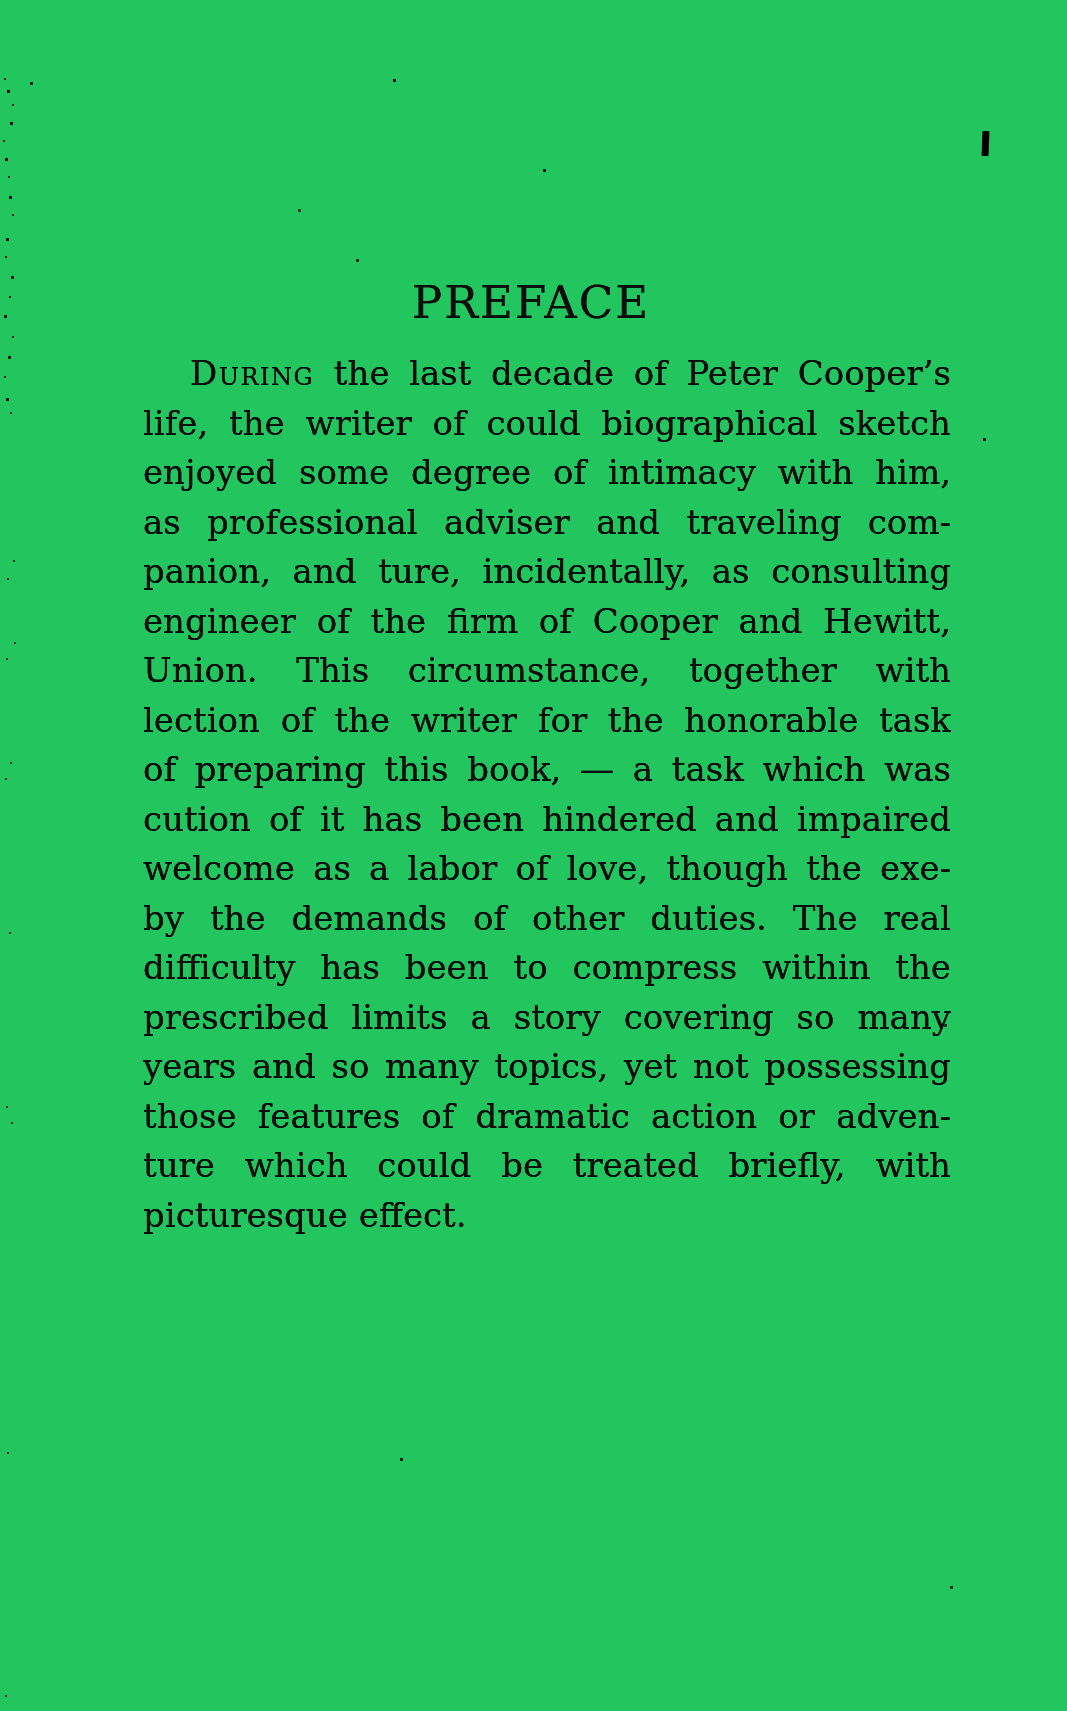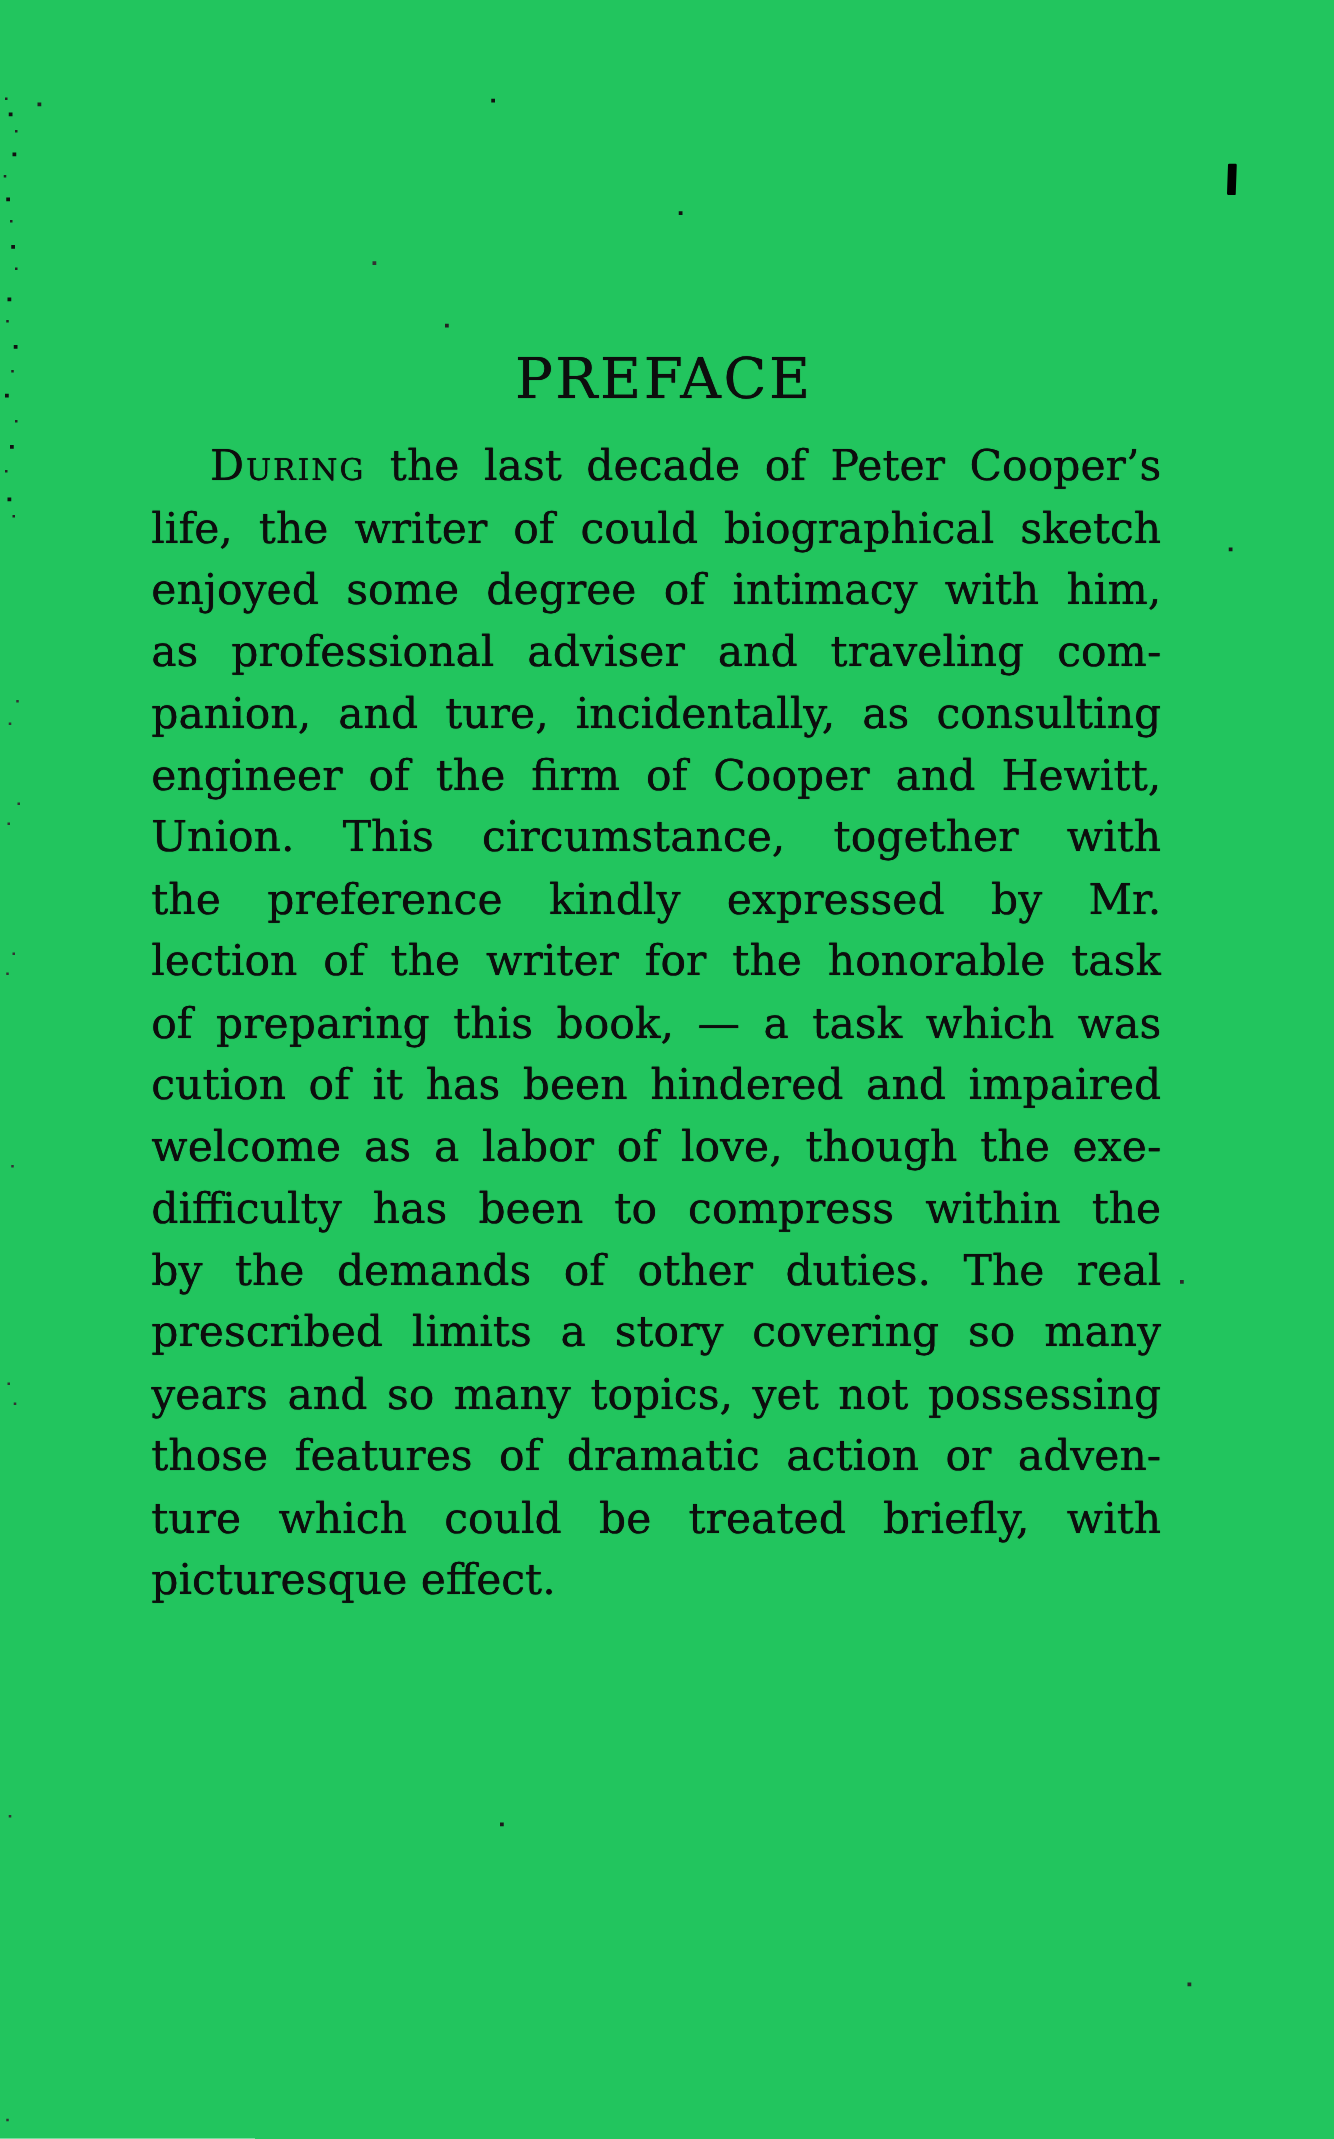--- a/index.html
+++ b/index.html
@@ -25,21 +25,21 @@
     font-size: 45px;
     font-weight: normal;
     letter-spacing: 2px;
     text-align: center;
     line-height: 1;
     text-shadow: 0 0 0.6px #000;
   }
   .paragraph {
     position: absolute;
     top: 349px;
-    left: 121px;
+    left: 143px;
     width: 808px;
     font-size: 34px;
   }
   .line {
     height: 49.5px;
     line-height: 49.5px;
     text-align: justify;
     text-align-last: justify;
     text-shadow: 0 0 0.6px #000;
     overflow: hidden;
@@ -129,27 +129,26 @@
   <h1 class="page-title">PREFACE</h1>
 
   <div class="paragraph">
       <div class="line"><span class="lead-small-caps">During</span> the last decade of Peter Cooper’s</div>
       <div class="line">life, the writer of could biographical sketch</div>
       <div class="line">enjoyed some degree of intimacy with him,</div>
       <div class="line">as professional adviser and traveling com-</div>
       <div class="line">panion, and ture, incidentally, as consulting</div>
       <div class="line">engineer of the firm of Cooper and Hewitt,</div>
       <div class="line">Union.  This circumstance, together with</div>
-      <div class="line">the preference kindly expressed by Mr.</div>
       <div class="line">lection of the writer for the honorable task</div>
       <div class="line">of preparing this book, — a task which was</div>
       <div class="line">cution of it has been hindered and impaired</div>
       <div class="line">welcome as a labor of love, though the exe-</div>
+      <div class="line">by the demands of other duties.  The real</div>
       <div class="line">difficulty has been to compress within the</div>
-      <div class="line">by the demands of other duties.  The real</div>
       <div class="line">prescribed limits a story covering so many</div>
       <div class="line">years and so many topics, yet not possessing</div>
       <div class="line">those features of dramatic action or adven-</div>
       <div class="line">ture which could be treated briefly, with</div>
       <div class="line">picturesque effect.</div>
     </div>
 
   <div class="speckles-large" aria-hidden="true"></div>
   <div class="speckles-small" aria-hidden="true"></div>
 

